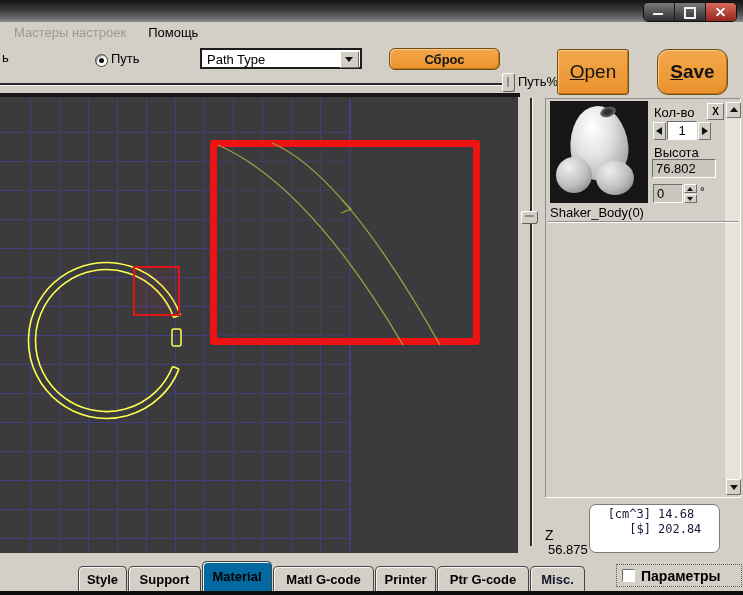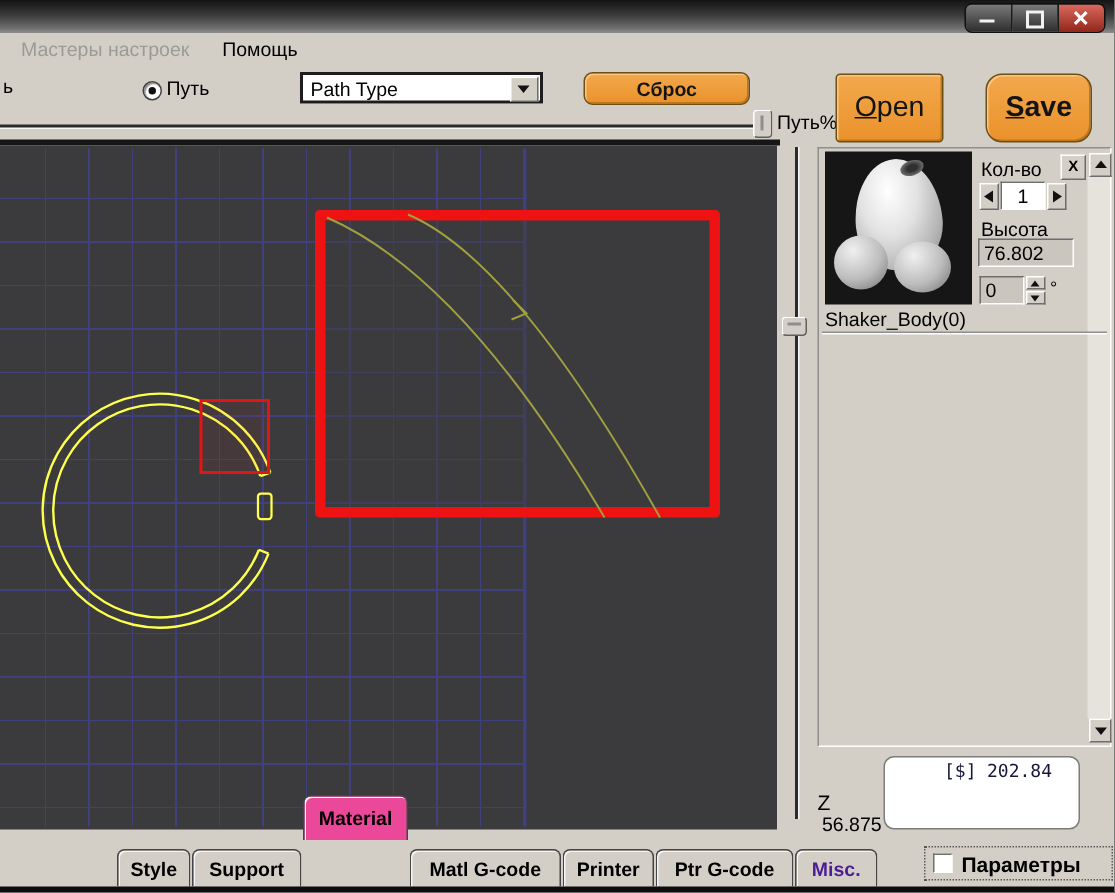--- a/index.html
+++ b/index.html
@@ -112,22 +112,22 @@
     border-radius:7px;box-sizing:border-box;font-family:"DejaVu Sans Mono",monospace;font-size:12px;
     color:#17173a;padding:2px 5px;line-height:15px;}
   .srow{white-space:pre;display:flex;}
   .sl{display:inline-block;width:56px;text-align:right;}
   .sv{display:inline-block;margin-left:7px;text-align:left;}
 
   
   .tab{position:absolute;top:566px;height:25px;background:#d3cfc7;border:1px solid #454545;border-bottom:none;
     border-radius:5px 5px 0 0;box-sizing:border-box;display:flex;align-items:center;justify-content:center;
     font-size:13px;font-weight:bold;box-shadow:inset 1px 1px 0 #f4f4f4;cursor:pointer;}
-  .tab-active{top:530px;height:30px;background:#ec4899;z-index:2;}
-  .tab-disabled{color:#4c1d95;cursor:default;}
+  .tab-active{top:561px;height:30px;background:#0369a1;z-index:2;}
+  .tab-disabled{color:#0f172a;cursor:default;}
   .params{left:616px;top:564px;width:126px;height:23px;border:1px dotted #5a5a5a;box-sizing:border-box;}
   .checkbox{position:absolute;left:5px;top:4px;width:13px;height:13px;background:#fff;
     border:1px solid;border-color:#6e6e6e #fff #fff #6e6e6e;box-sizing:border-box;cursor:pointer;}
   .params-label{position:absolute;left:24px;top:3px;font-size:14px;font-weight:bold;}
   .bottomstrip{left:0;top:591px;width:743px;height:4px;background:#0d0d0d;}
 </style>
 </head>
 <body>
 
 <div class="window">
@@ -240,20 +240,21 @@
     <span class="p-label" style="left:154px;top:86px;font-size:12px;">°</span>
 
     <span class="p-label" style="left:4px;top:106px;font-size:13px;">Shaker_Body(0)</span>
     <div class="groove"></div>
   </div>
 
   <span class="abs zlabel">Z</span>
   <span class="abs zvalue">56.875</span>
 
   <div class="abs statsbox">
+    <div class="srow"><span class="sl">[cm^3]</span><span class="sv">14.68</span></div>
     <div class="srow"><span class="sl">[$]</span><span class="sv">202.84</span></div>
   </div>
 
   <div class="tab" style="left:78px;width:49px;">
       <span>Style</span>
     </div>
   <div class="tab" style="left:128px;width:73px;">
       <span>Support</span>
     </div>
   <div class="tab tab-active" style="left:202px;width:70px;">

